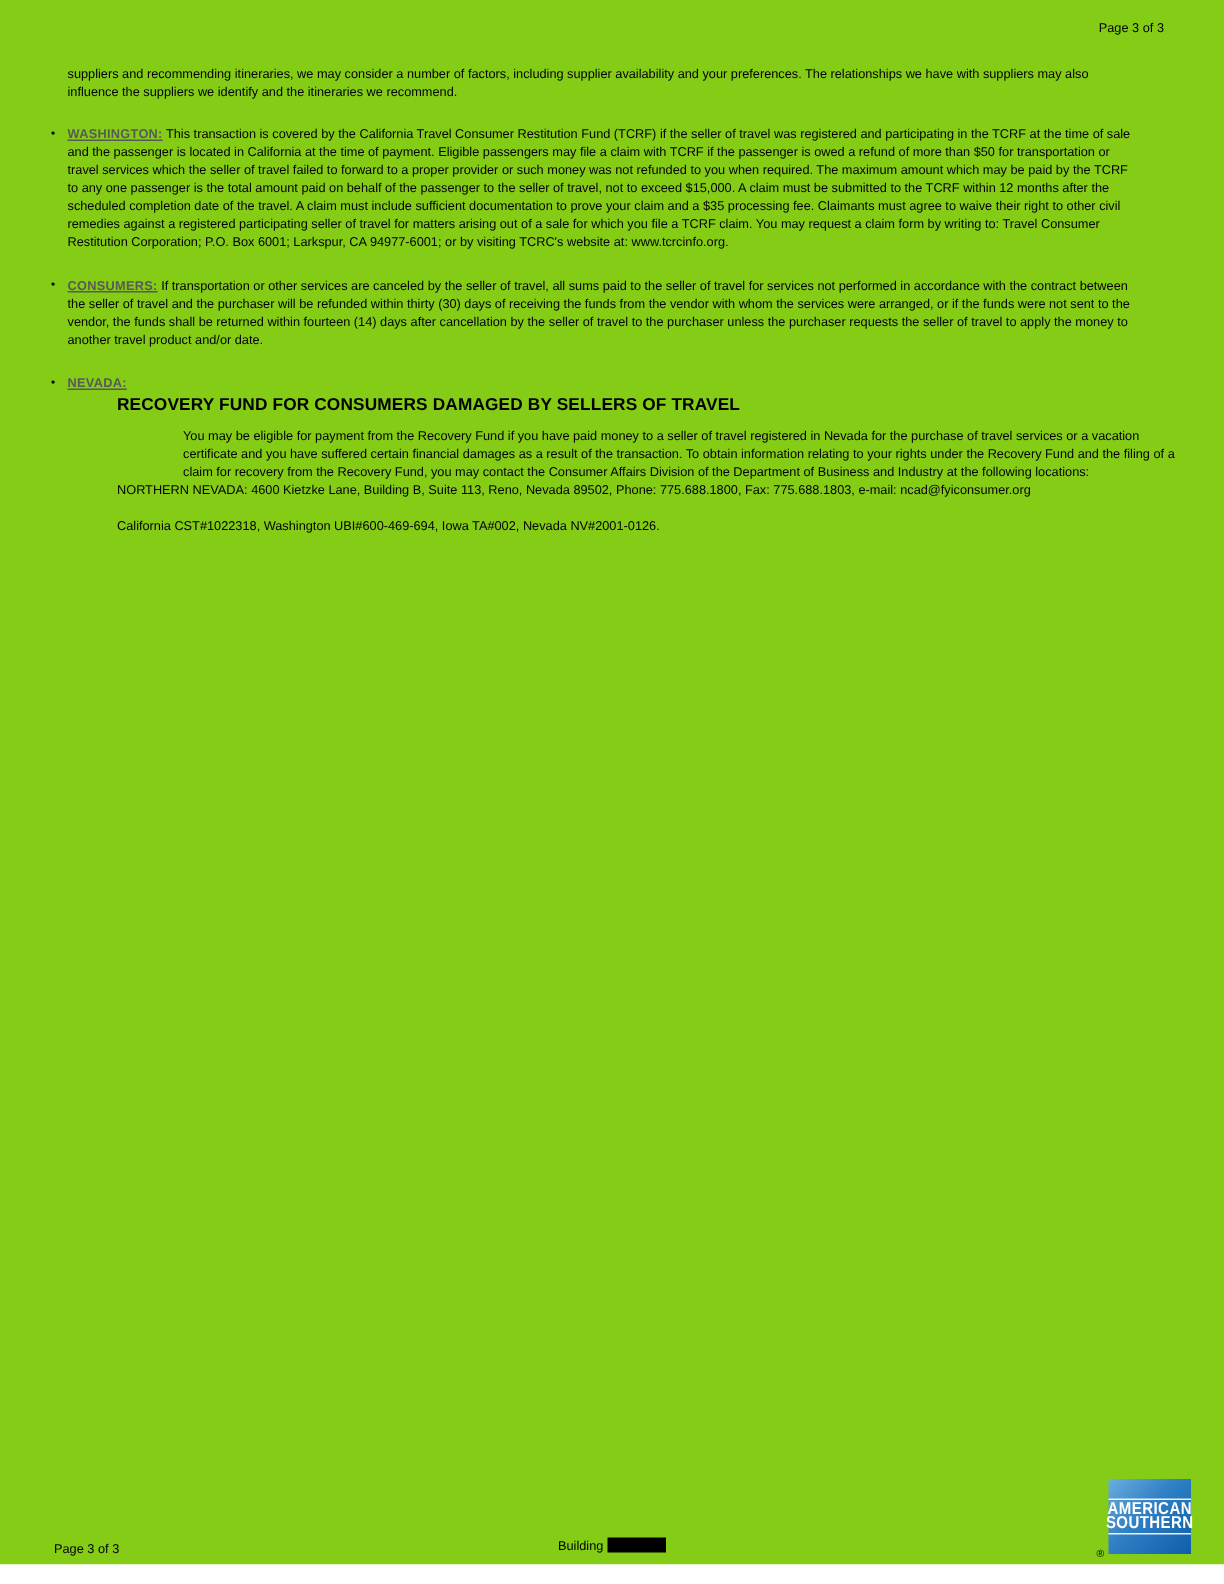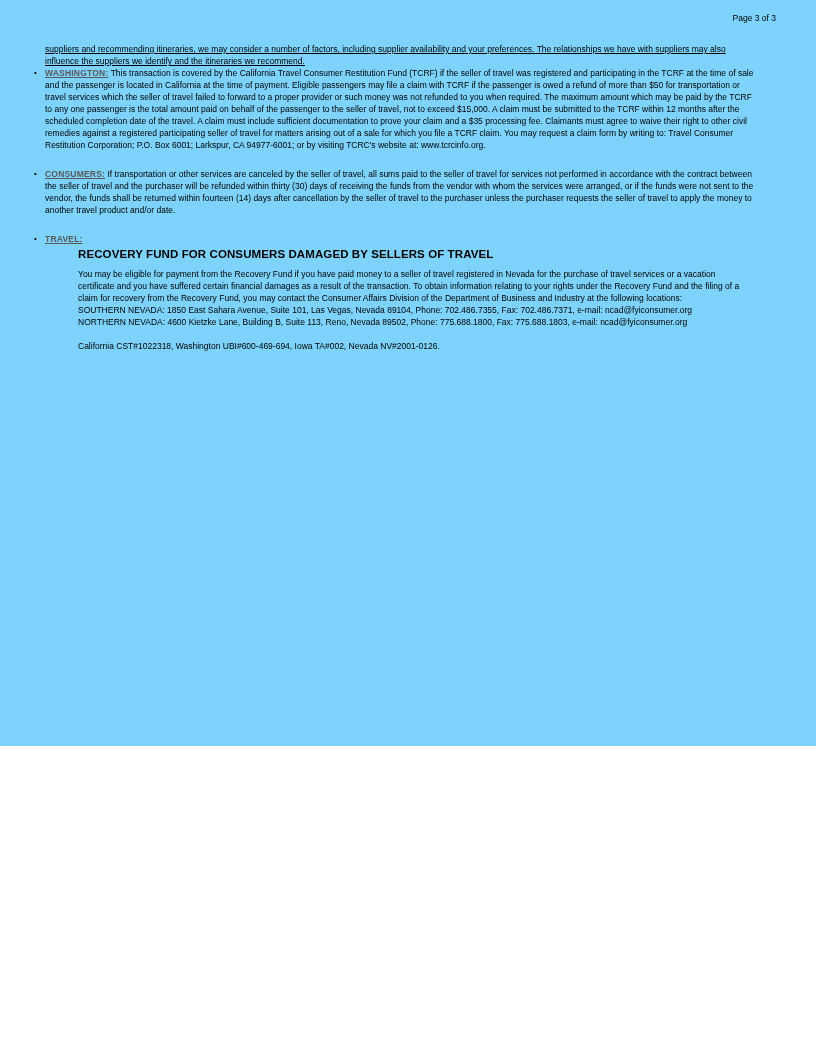--- a/index.html
+++ b/index.html
@@ -1,41 +1,41 @@
 <!DOCTYPE html>
 <html><head>
 <meta charset="utf-8">
 <style>
   * { margin: 0; padding: 0; box-sizing: border-box; }
   html, body { background: #ffffff; }
   .page {
     position: relative;
     width: 816px;
-    height: 746px;
-    background: #7dd3fc;
+    height: 1043px;
+    background: #84cc16;
     font-family: "Liberation Sans", sans-serif;
     font-size: 8.5px;
     line-height: 12px;
     color: #000000;
     overflow: hidden;
   }
   .header-page-num {
     position: absolute;
     top: 12px;
     right: 40px;
     font-size: 8.5px;
     color: #000;
   }
   .content {
     position: absolute;
     top: 43px;
     left: 45px;
     width: 712px;
   }
-  .intro { margin-bottom: 0; text-decoration: underline; }
+  .intro { margin-bottom: 16px; }
   .bullet-item { position: relative; margin-bottom: 17px; }
   .bullet-marker {
     position: absolute;
     left: -11px;
     top: 0;
     font-size: 8px;
     color: #000;
   }
   .state-label {
     font-weight: bold;
@@ -45,21 +45,21 @@
   }
   .nevada-block { margin-left: 33px; margin-top: 2px; }
   .nevada-heading {
     font-size: 11.5px;
     line-height: 14px;
     font-weight: bold;
     color: #000;
     margin-bottom: 7px;
     letter-spacing: 0.1px;
   }
-  .nevada-para { width: 672px; }
+  .nevada-para { width: 672px; margin-left: 44px; }
   .loc-line { width: 690px; }
   .loc-northern { }
   .registrations { margin-top: 12px; font-weight: normal; }
   .footer-page-num {
     position: absolute;
     left: 36px;
     top: 1026px;
     font-size: 8.5px;
   }
   .invoice-line {
@@ -130,37 +130,36 @@
     </div>
 
     <div class="bullet-item">
       <span class="bullet-marker">•</span>
       <span class="state-label">CONSUMERS:</span>
       <span>If transportation or other services are canceled by the seller of travel, all sums paid to the seller of travel for services not performed in accordance with the contract between the seller of travel and the purchaser will be refunded within thirty (30) days of receiving the funds from the vendor with whom the services were arranged, or if the funds were not sent to the vendor, the funds shall be returned within fourteen (14) days after cancellation by the seller of travel to the purchaser unless the purchaser requests the seller of travel to apply the money to another travel product and/or date.</span>
     </div>
 
     <div class="bullet-item">
       <span class="bullet-marker">•</span>
-      <span class="state-label">TRAVEL:</span>
+      <span class="state-label">NEVADA:</span>
 
       <div class="nevada-block">
         <div class="nevada-heading">RECOVERY FUND FOR CONSUMERS DAMAGED BY SELLERS OF TRAVEL</div>
         <p class="nevada-para">You may be eligible for payment from the Recovery Fund if you have paid money to a seller of travel registered in Nevada for the purchase of travel services or a vacation certificate and you have suffered certain financial damages as a result of the transaction. To obtain information relating to your rights under the Recovery Fund and the filing of a claim for recovery from the Recovery Fund, you may contact the Consumer Affairs Division of the Department of Business and Industry at the following locations:</p>
-        <p class="loc-line">SOUTHERN NEVADA: 1850 East Sahara Avenue, Suite 101, Las Vegas, Nevada 89104, Phone: 702.486.7355, Fax: 702.486.7371, e-mail: ncad@fyiconsumer.org</p>
         <p class="loc-line loc-northern">NORTHERN NEVADA: 4600 Kietzke Lane, Building B, Suite 113, Reno, Nevada 89502, Phone: 775.688.1800, Fax: 775.688.1803, e-mail: ncad@fyiconsumer.org</p>
         <p class="registrations">California CST#1022318, Washington UBI#600-469-694, Iowa TA#002, Nevada NV#2001-0126.</p>
       </div>
     </div>
 
   </div>
 
   <div class="footer-page-num">Page 3 of 3</div>
 
   <div class="invoice-line">
-    <span>Eligible</span>
+    <span>Building</span>
     <span class="redaction-box"></span>
   </div>
 
   <div class="amex-logo">
     <div class="amex-rule"></div>
     <div class="amex-word">AMERICAN</div>
     <div class="amex-word">SOUTHERN</div>
     <div class="amex-rule"></div>
   </div>
   <span class="amex-reg">®</span>

